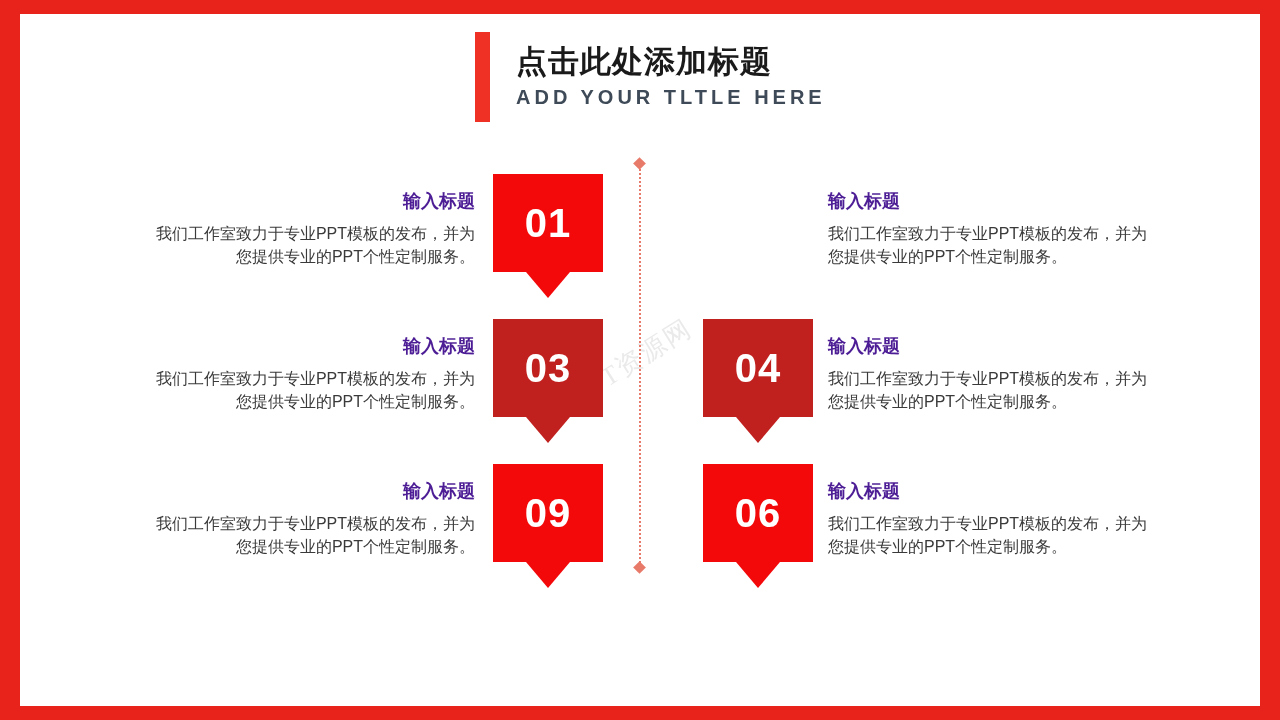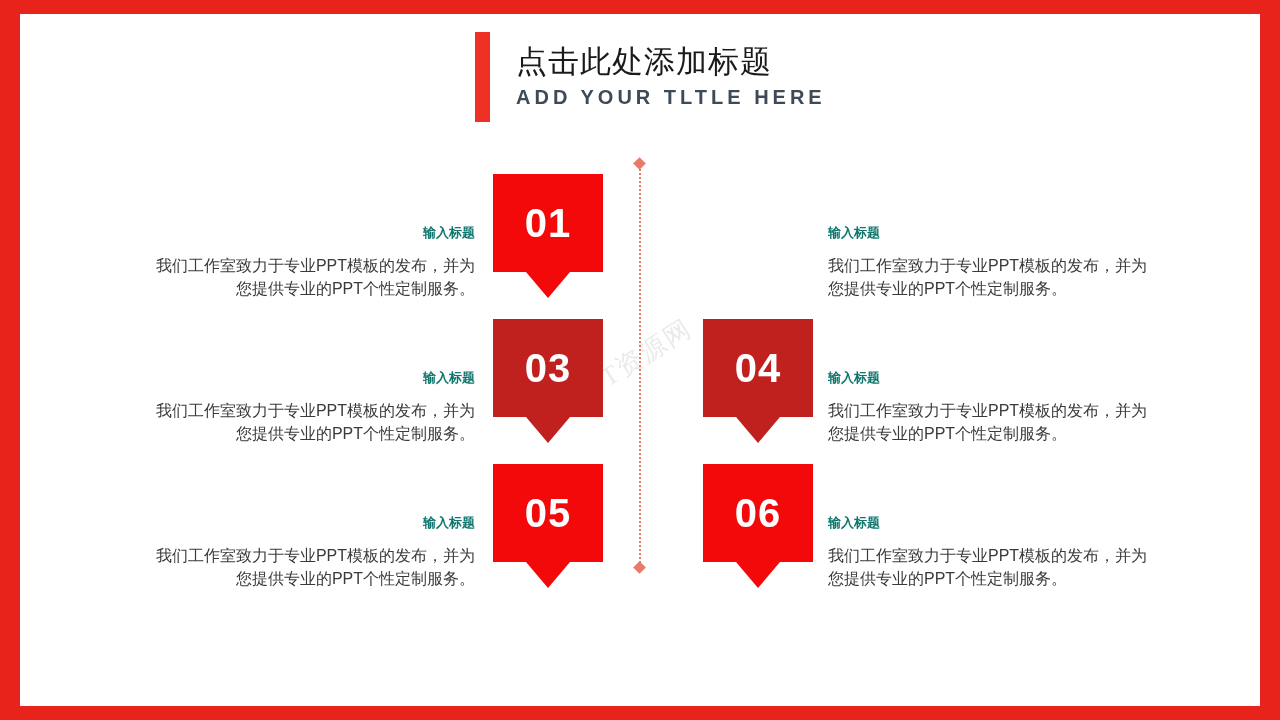--- a/index.html
+++ b/index.html
@@ -37,21 +37,21 @@
     margin-right: 26px;
     height: 90px;
   }
   .header-text {
     display: flex;
     flex-direction: column;
     justify-content: center;
   }
   .title-cn {
     font-size: 31px;
-    font-weight: normal;
+    font-weight: bold;
     color: #1a1a1a;
     letter-spacing: 1px;
     line-height: 40px;
     white-space: nowrap;
   }
   .title-en {
     font-size: 20px;
     color: #3e4a57;
     letter-spacing: 4px;
     line-height: 30px;
@@ -152,26 +152,25 @@
   }
   .textblock.align-right {
     left: 125px;
     text-align: right;
   }
   .textblock.align-left {
     left: 808px;
     text-align: left;
   }
   .tb-title {
-    font-size: 13px;
-    font-weight: bold;
-    color: #0f766e;
+    font-size: 18px;
+    font-weight: bold;
+    color: #4c1d95;
     line-height: 26px;
     margin-bottom: 8px;
-    margin-top: 32px;
   }
   .tb-desc {
     font-size: 16px;
     color: #3a3a3a;
     line-height: 23px;
   }
 </style>
 </head>
 <body style="background: rgb(232, 35, 28);">
 
@@ -229,21 +228,21 @@
   </div>
 
   <div class="row row-3">
     <div class="textblock align-right">
       <div class="tb-title">输入标题</div>
       <div class="tb-desc">我们工作室致力于专业PPT模板的发布，并为您提供专业的PPT个性定制服务。</div>
     </div>
     <div class="badge left">
       <div class="body" style="background: rgb(244, 9, 11);"></div>
       <div class="tail" style="border-top-color: rgb(244, 9, 11);"></div>
-      <div class="num">05</div>
+      <div class="num">09</div>
     </div>
     <div class="badge right">
       <div class="body" style="background: rgb(244, 9, 11);"></div>
       <div class="tail" style="border-top-color: rgb(244, 9, 11);"></div>
       <div class="num">06</div>
     </div>
     <div class="textblock align-left">
       <div class="tb-title">输入标题</div>
       <div class="tb-desc">我们工作室致力于专业PPT模板的发布，并为您提供专业的PPT个性定制服务。</div>
     </div>

